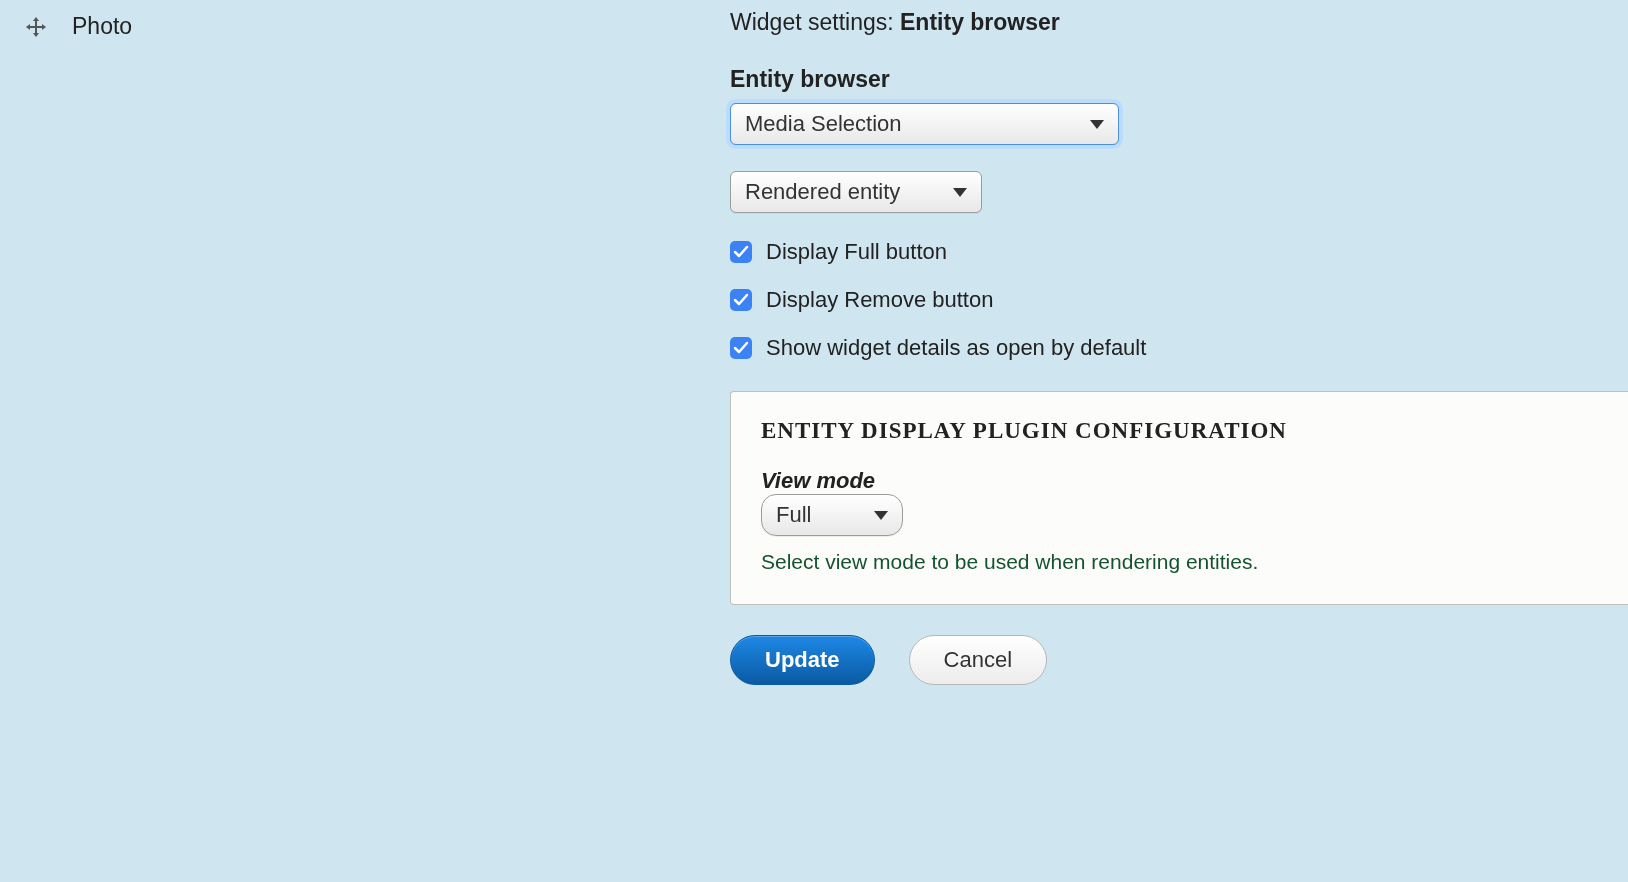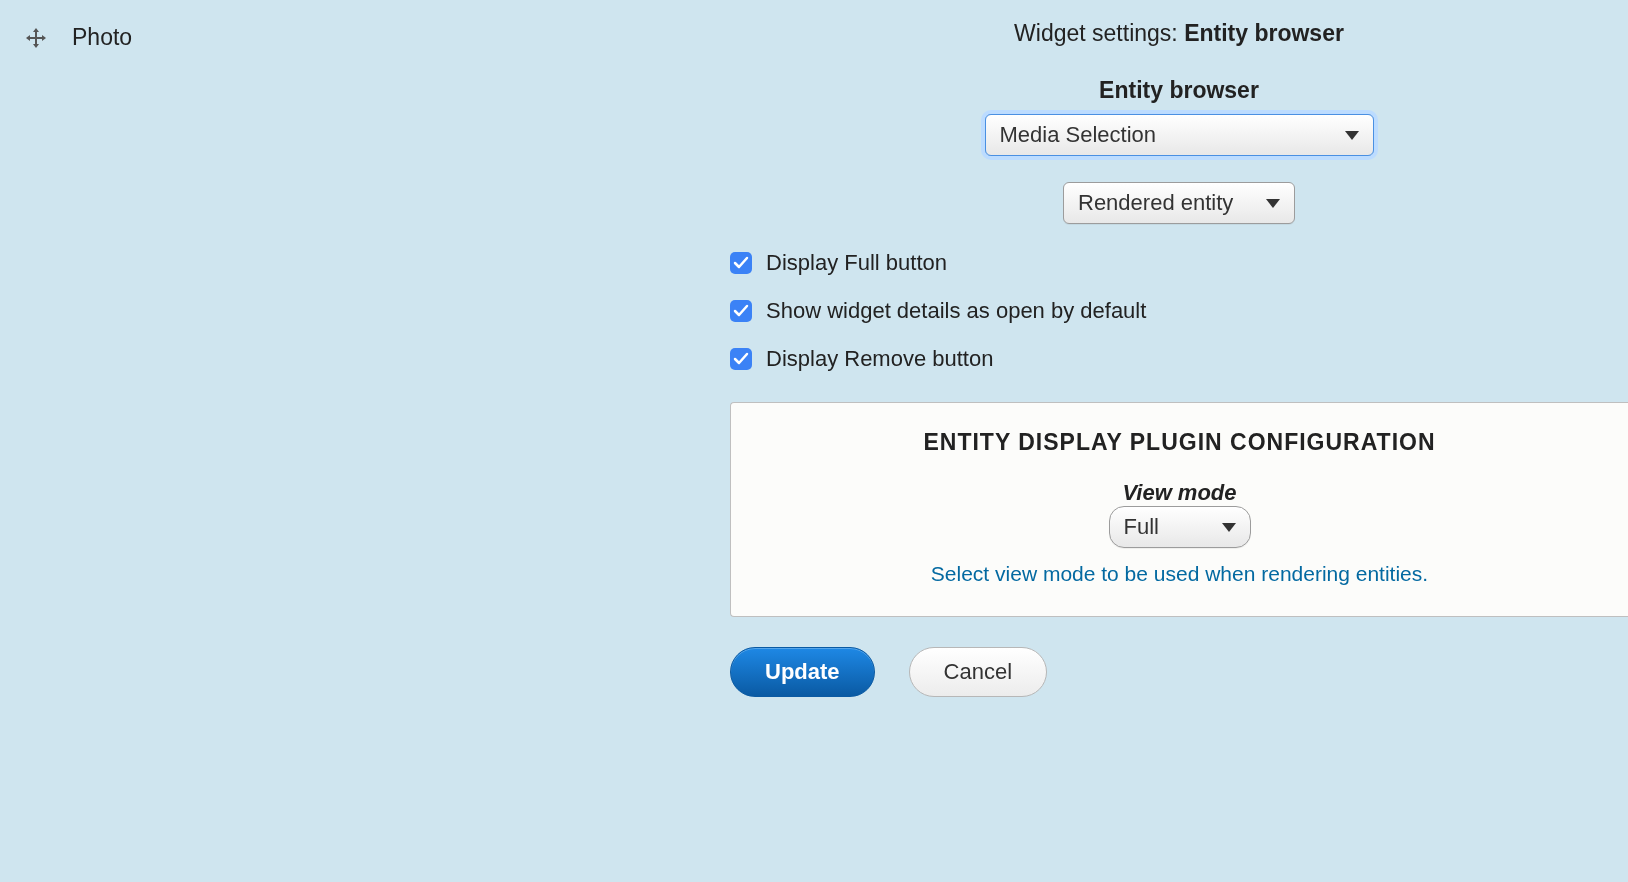--- a/index.html
+++ b/index.html
@@ -9,22 +9,21 @@
     width: 1628px;
     height: 882px;
     background: #cfe5ef;
     font-family: "Lucida Grande", "Segoe UI", Arial, sans-serif;
     font-size: 22px;
     color: #222;
   }
   .page {
     display: flex;
     width: 100%;
-    padding: 20px 0 40px 0;
-    text-align: center;
+    padding: 9px 0 40px 0;
   }
   .left-col {
     width: 730px;
     padding-left: 24px;
     display: flex;
     align-items: flex-start;
   }
   .drag-handle {
     width: 24px;
     height: 24px;
@@ -74,21 +73,21 @@
     border-color: #4a90e2;
   }
   .select .caret {
     margin-left: 18px;
     width: 0; height: 0;
     border-left: 7px solid transparent;
     border-right: 7px solid transparent;
     border-top: 9px solid #333;
   }
   .select-wide { width: 389px; }
-  .select-med { width: 232px; }
+  .select-med { width: 252px; }
   .select-sm  { width: 142px; border-radius: 15px; }
   .checkbox-row {
     display: flex;
     align-items: center;
     margin-bottom: 22px;
     font-size: 22px;
   }
   .checkbox {
     width: 22px;
     height: 22px;
@@ -108,25 +107,26 @@
     padding: 26px 30px 30px 30px;
     margin-top: 30px;
     margin-bottom: 30px;
   }
   .fieldset-legend {
     font-weight: 700;
     letter-spacing: 1px;
     font-size: 23px;
     text-transform: uppercase;
     margin-bottom: 24px;
+    font-family: Liberation Serif, serif;
   }
   .fieldset .form-label { font-size: 22px; margin-bottom: 0; font-style: italic; }
   .description {
     font-size: 21px;
-    color: #0369a1;
+    color: #14532d;
     margin-top: 14px;
   }
   .actions {
     display: flex;
     gap: 34px;
     margin-top: 4px;
   }
   .btn {
     display: inline-flex;
     align-items: center;
@@ -198,30 +198,30 @@
       </span>
       <span>Display Full button</span>
     </div>
 
     <div class="checkbox-row">
       <span class="checkbox">
         <svg width="16" height="16" viewBox="0 0 16 16">
             <path d="M2 8 L6 12 L14 3" stroke="#fff" stroke-width="2.5" fill="none" stroke-linecap="round" stroke-linejoin="round"></path>
           </svg>
       </span>
-      <span>Show widget details as open by default</span>
+      <span>Display Remove button</span>
     </div>
 
     <div class="checkbox-row">
       <span class="checkbox">
         <svg width="16" height="16" viewBox="0 0 16 16">
             <path d="M2 8 L6 12 L14 3" stroke="#fff" stroke-width="2.5" fill="none" stroke-linecap="round" stroke-linejoin="round"></path>
           </svg>
       </span>
-      <span>Display Remove button</span>
+      <span>Show widget details as open by default</span>
     </div>
 
     <div class="fieldset">
       <div class="fieldset-legend">Entity display plugin configuration</div>
       <label class="form-label">View mode</label>
       <div class="select select-sm">
         <span>Full</span>
         <span class="caret"></span>
       </div>
       <div class="description">Select view mode to be used when rendering entities.</div>

